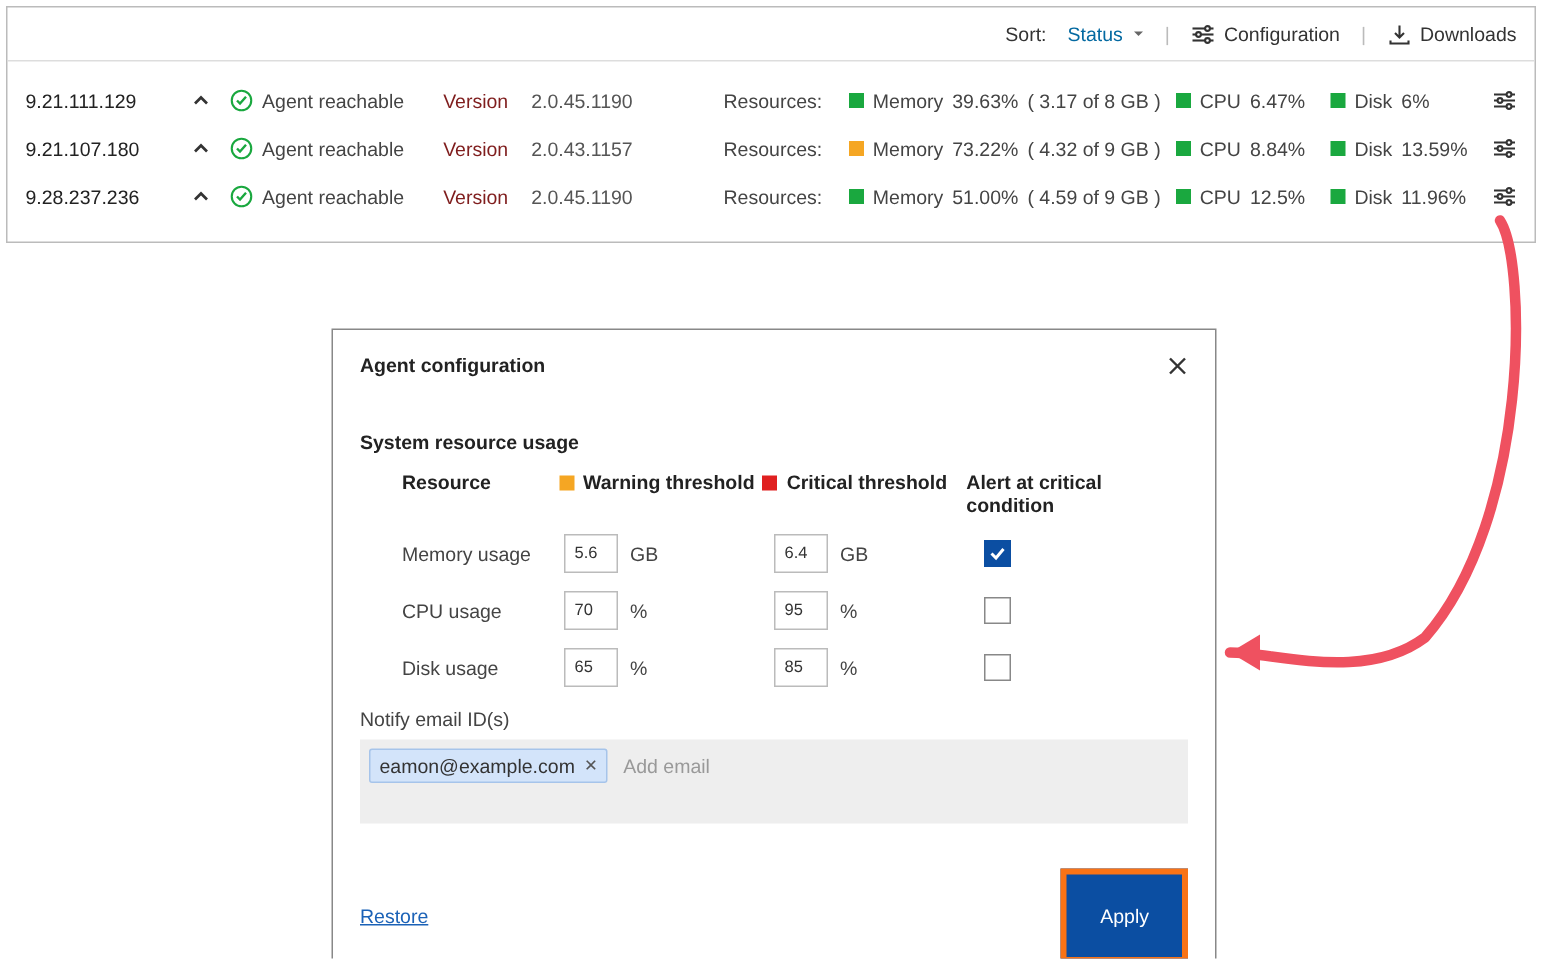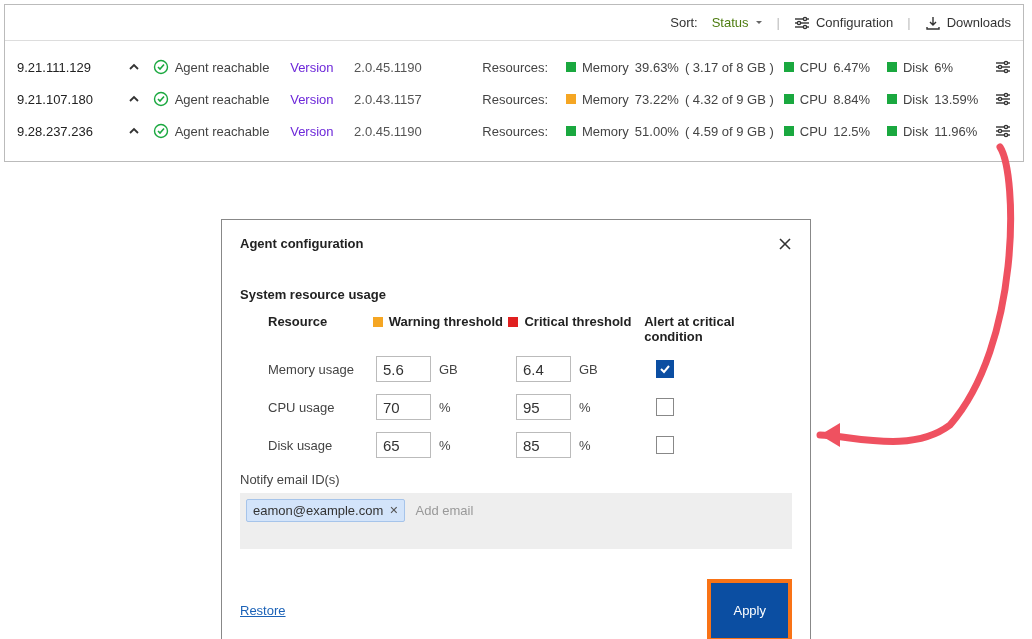--- a/index.html
+++ b/index.html
@@ -20,36 +20,36 @@
   }
   .toolbar {
     display: flex;
     align-items: center;
     justify-content: flex-end;
     padding: 10px 12px;
     gap: 14px;
     border-bottom: 1px solid #ddd;
   }
   .toolbar .sort-label { color: #333; font-weight: 500;}
-  .toolbar .sort-value { color: #4d7c0f; }
+  .toolbar .sort-value { color: #0369a1; }
   .sep { color: #bbb; }
   .toolbar-item { display: flex; align-items: center; gap: 6px; color: #333; cursor: pointer; }
   svg { display: block; }
   .rows { padding: 10px 0px 14px 0px;}
   .row {
     display: flex;
     align-items: center;
     padding: 8px 12px;
     gap: 10px;
     white-space: nowrap;
   }
   .ip { width: 100px; color: #222;}
   .chev { width: 18px; display:flex; justify-content:center; cursor:pointer;}
   .status { width: 130px; display:flex; align-items:center; gap:6px; color:#444;}
-  .version-label { color:#6d28d9; width:55px;}
+  .version-label { color:#7f1d1d; width:55px;text-align:center;}
   .version-val { color:#555; width:90px;}
   .resources-label { color:#444; width:75px; margin-left:30px;}
   .metric { display:flex; align-items:center; gap:6px; color:#444;}
   .square { width:10px; height:10px; display:inline-block;}
   .sq-green { background:#1aa83f;}
   .sq-amber { background:#f5a623;}
   .mem { width:210px;}
   .cpu { width:95px;}
   .disk { width:100px;}
   .cfg-icon { margin-left:auto; cursor:pointer; }
@@ -70,21 +70,21 @@
   .thresh-header { display:flex; align-items:flex-start; padding-left:28px; gap:0; margin-bottom:12px;}
   .th-resource { width:108px; font-weight:bold; color:#222;}
   .th-warn, .th-crit { width:140px; display:flex; align-items:center; gap:6px; font-weight:bold; color:#222;}
   .th-alert { font-weight:bold; color:#222;}
   .sq-small { width:10px; height:10px; display:inline-block;}
   .sq-orange { background:#f5a623;}
   .sq-red { background:#e02020;}
   .thresh-row { display:flex; align-items:center; padding-left:28px; margin-bottom:12px;}
   .tr-label { width:108px; color:#444;}
   .tr-in { width:140px; display:flex; align-items:center; gap:8px;}
-  .tr-in input { width:55px; height:26px; border:1px solid #bbb; padding:0 6px; font-size:15px; color:#333;}
+  .tr-in input { width:36px; height:26px; border:1px solid #bbb; padding:0 6px; font-size:11px; color:#333;}
   .tr-unit { color:#444;}
   .tr-alert { margin-left:0;}
   .checkbox { width:18px; height:18px; border:1px solid #888; display:flex; align-items:center; justify-content:center; cursor:pointer;}
   .checkbox.checked { background:#0b4ea2; border-color:#0b4ea2;}
   .notify-label { color:#444; margin:14px 0 6px 0;}
   .email-box { background:#eeeeee; min-height:56px; padding:6px; display:flex; align-items:flex-start; gap:6px;}
   .email-chip { background:#d3e4fa; border:1px solid #a6c4ea; border-radius:2px; padding:3px 6px; display:flex; align-items:center; gap:6px; color:#333;}
   .chip-x { color:#555; cursor:pointer; font-size:11px;}
   .email-input { border:none; background:transparent; outline:none; font-size:13px; color:#333; padding:4px;}
   .email-input::placeholder { color:#999;}

